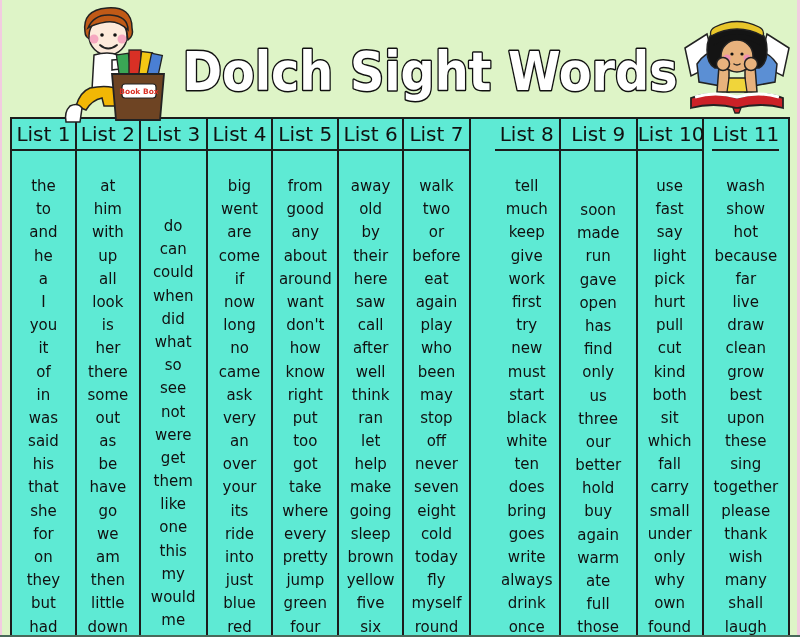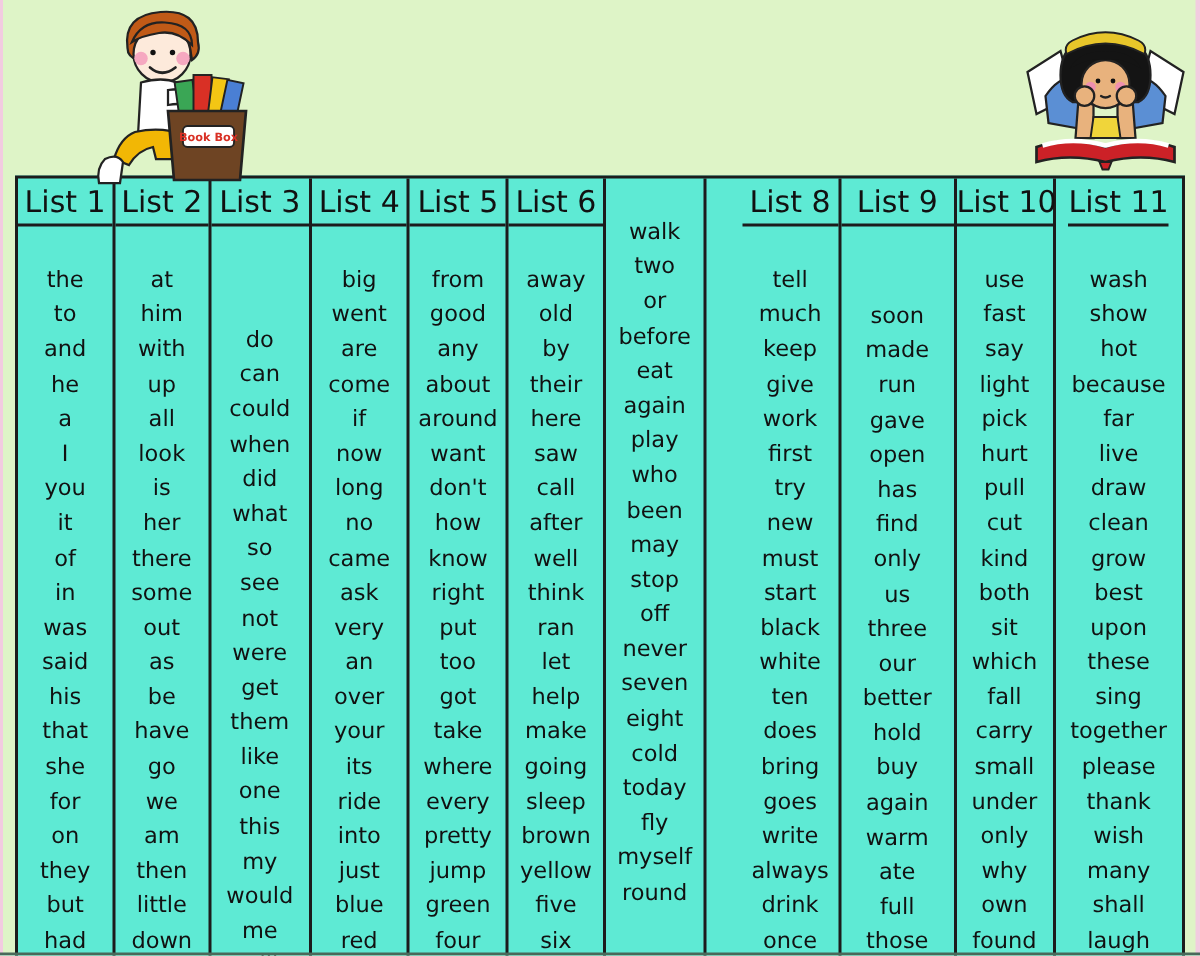--- a/index.html
+++ b/index.html
@@ -69,20 +69,25 @@
     <rect x="66" y="52" width="12" height="24" fill="#3aa655" stroke="#222" stroke-width="1.3" transform="rotate(-8 72 64)"></rect>
     <rect x="77" y="48" width="12" height="28" fill="#d93025" stroke="#222" stroke-width="1.3"></rect>
     <rect x="88" y="50" width="11" height="26" fill="#f3c614" stroke="#222" stroke-width="1.3" transform="rotate(7 93 63)"></rect>
     <rect x="97" y="52" width="11" height="24" fill="#4a7fd4" stroke="#222" stroke-width="1.3" transform="rotate(12 102 64)"></rect>
 
     <path d="M60 72 L112 72 L108 118 L64 118 Z" fill="#6e4423" stroke="#222" stroke-width="1.8"></path>
     <rect x="70" y="82" width="34" height="14" rx="3" fill="#ffffff" stroke="#222" stroke-width="1.2"></rect>
     <text x="87" y="92" text-anchor="middle" font-size="7.5" fill="#d93025" font-family="DejaVu Sans, sans-serif" font-weight="bold">Book Box</text>
   </svg>
 
+  <div class="title-wrap">
+    <svg viewBox="0 0 505 78">
+      <text class="title-text" x="252" y="58" text-anchor="middle" font-size="54" textLength="495" lengthAdjust="spacingAndGlyphs">Dolch Sight Words</text>
+    </svg>
+  </div>
 
   <svg class="girl-clip" viewBox="0 0 112 96">
 
     <path d="M4 28 L26 14 L34 44 L10 56 Z" fill="#ffffff" stroke="#222" stroke-width="1.5"></path>
     <path d="M108 28 L86 14 L78 44 L102 56 Z" fill="#ffffff" stroke="#222" stroke-width="1.5"></path>
 
     <path d="M16 44 Q28 26 44 34 L40 66 L18 62 Z" fill="#5b8fd4" stroke="#222" stroke-width="1.5"></path>
     <path d="M96 44 Q84 26 68 34 L72 66 L94 62 Z" fill="#5b8fd4" stroke="#222" stroke-width="1.5"></path>
 
     <path d="M26 30 Q26 4 56 4 Q86 4 86 30 Q86 44 78 48 L34 48 Q26 44 26 30 Z" fill="#141414" stroke="#222" stroke-width="1.5"></path>
@@ -259,20 +264,21 @@
           <div class="word">going</div>
           <div class="word">sleep</div>
           <div class="word">brown</div>
           <div class="word">yellow</div>
           <div class="word">five</div>
           <div class="word">six</div>
         </div>
   </div>
 
   <div class="col">
+    <div class="col-header">List 7</div>
     <div class="col-words">
           <div class="word">walk</div>
           <div class="word">two</div>
           <div class="word">or</div>
           <div class="word">before</div>
           <div class="word">eat</div>
           <div class="word">again</div>
           <div class="word">play</div>
           <div class="word">who</div>
           <div class="word">been</div>

